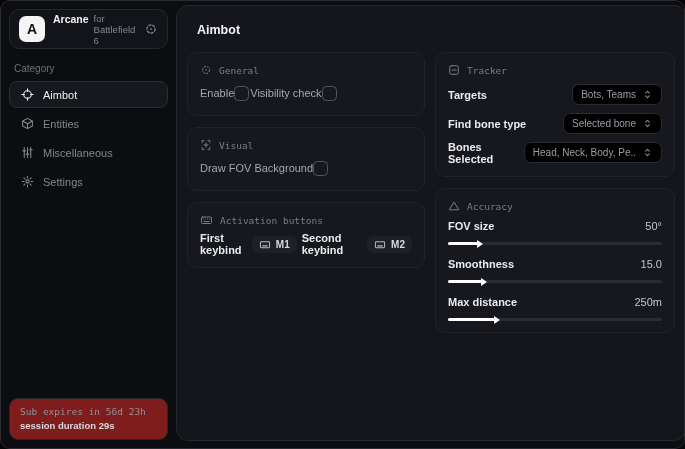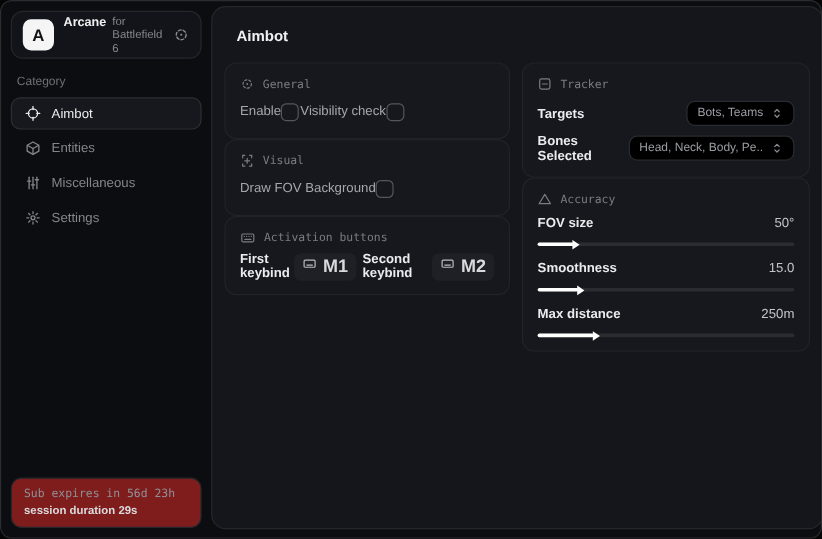--- a/index.html
+++ b/index.html
@@ -58,21 +58,21 @@
 
   
   .main {
     flex:1; margin:4px 5px 7px 0;
     border:1px solid #26272c; border-radius:12px;
     background:#15161b; padding:10px;
   }
   .main-title { font-size:12.5px; font-weight:700; color:#f1f1f3; margin:7px 0 15px 10px; }
 
   .columns { display:flex; gap:10px; align-items:flex-start; }
-  .col { display:flex; flex-direction:column; }
+  .col { display:flex; flex-direction:column; gap:11px; }
   .col-left  { width:238px; }
   .col-right { width:240px; }
 
   .card {
     background:#17181d; border:1px solid #222328;
     border-radius:10px; padding:11px 12px; width:100%;
   }
   .card-header {
     display:flex; align-items:center; gap:7px;
     font-family:"DejaVu Sans Mono", monospace;
@@ -87,23 +87,23 @@
   .label-bright { font-size:11px; font-weight:700; color:#eaebee; }
 
   .checkbox {
     width:15px; height:15px; border-radius:4.5px;
     border:1.5px solid #54565c; background:transparent; flex-shrink:0;
   }
   .row-right { display:flex; align-items:center; gap:7px; }
   .swatch { width:12px; height:12px; border-radius:3.5px; }
 
   .keybind {
-    display:flex; gap:5px;
+    display:flex; align-items:center; gap:5px;
     background:#1f2025; border-radius:6px; padding:3px 7px;
-    font-size:15px; font-weight:700; color:#d8d9dc;
+    font-size:10px; font-weight:700; color:#d8d9dc;
   }
   .keybind svg { color:#b9bbbf; }
 
   .dropdown {
     display:flex; align-items:center; gap:6px;
     background:#000000; border:1px solid #2a2b30;
     border-radius:7px; padding:4px 8px;
     font-size:10px; color:#9b9da3; white-space:nowrap;
   }
   .dropdown svg { color:#8b8d93; }
@@ -295,20 +295,30 @@
               <span class="label-bright">Targets</span>
               <span class="dropdown">
                 <span>Bots, Teams</span>
                 <svg width="11" height="11" viewBox="0 0 24 24" fill="none" stroke="currentColor" stroke-width="2.2" stroke-linecap="round" stroke-linejoin="round">
                   <path d="M8 9l4-4 4 4"></path>
                     <path d="M8 15l4 4 4-4"></path>
                 </svg>
               </span>
             </div>
             <div class="row">
+              <span class="label-bright">Find bone type</span>
+              <span class="dropdown">
+                <span>Selected bone</span>
+                <svg width="11" height="11" viewBox="0 0 24 24" fill="none" stroke="currentColor" stroke-width="2.2" stroke-linecap="round" stroke-linejoin="round">
+                  <path d="M8 9l4-4 4 4"></path>
+                    <path d="M8 15l4 4 4-4"></path>
+                </svg>
+              </span>
+            </div>
+            <div class="row">
               <span class="label-bright">Bones Selected</span>
               <span class="dropdown">
                 <span>Head, Neck, Body, Pe..</span>
                 <svg width="11" height="11" viewBox="0 0 24 24" fill="none" stroke="currentColor" stroke-width="2.2" stroke-linecap="round" stroke-linejoin="round">
                   <path d="M8 9l4-4 4 4"></path>
                     <path d="M8 15l4 4 4-4"></path>
                 </svg>
               </span>
             </div>
           </div>

